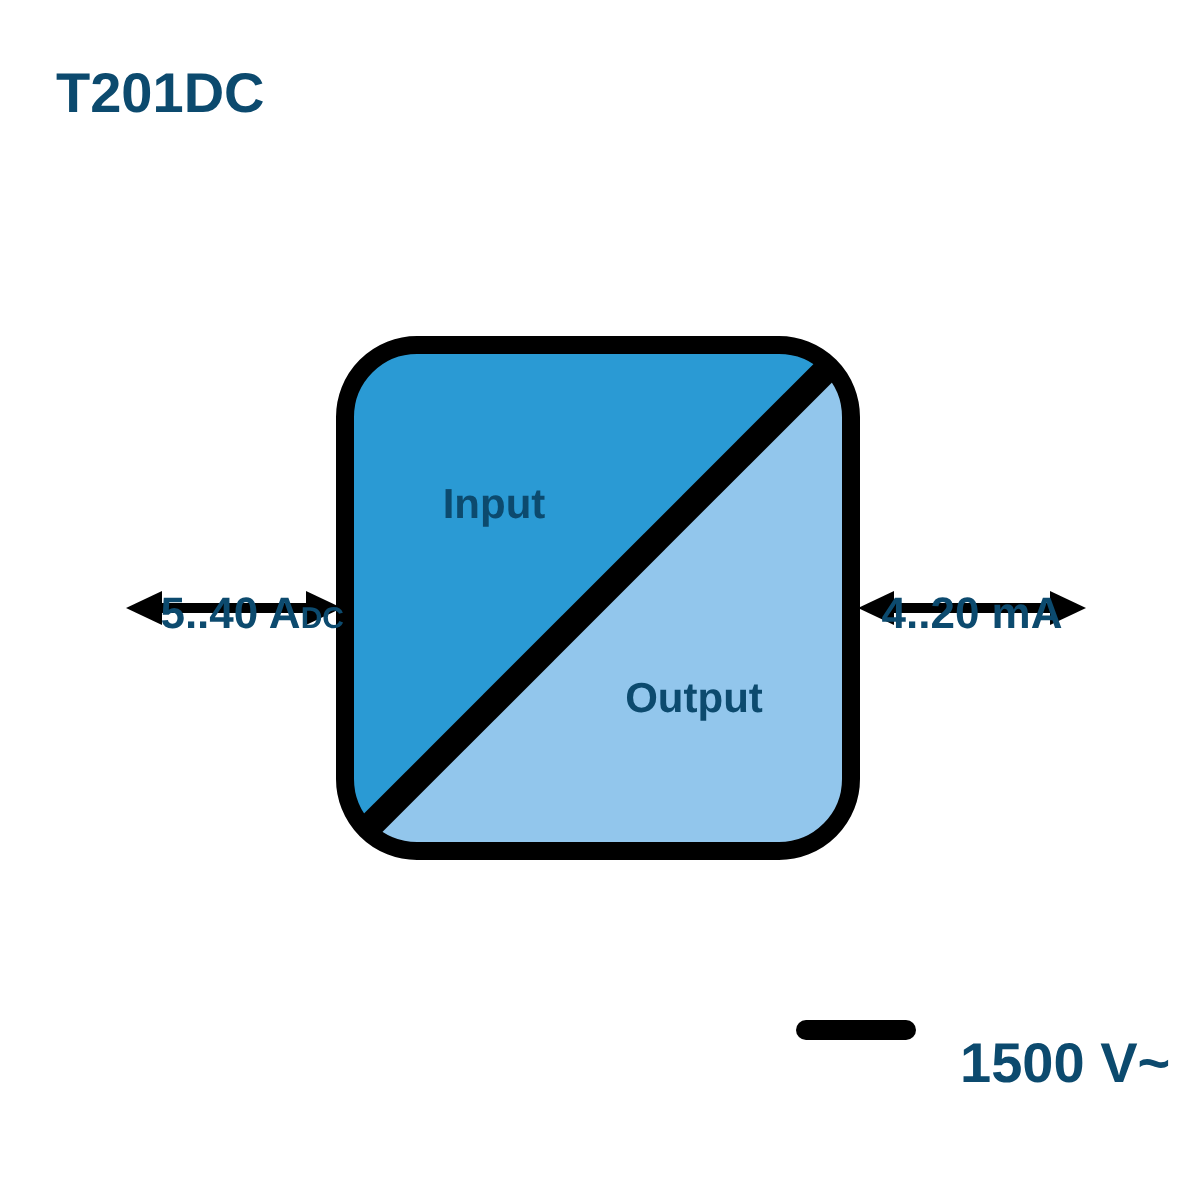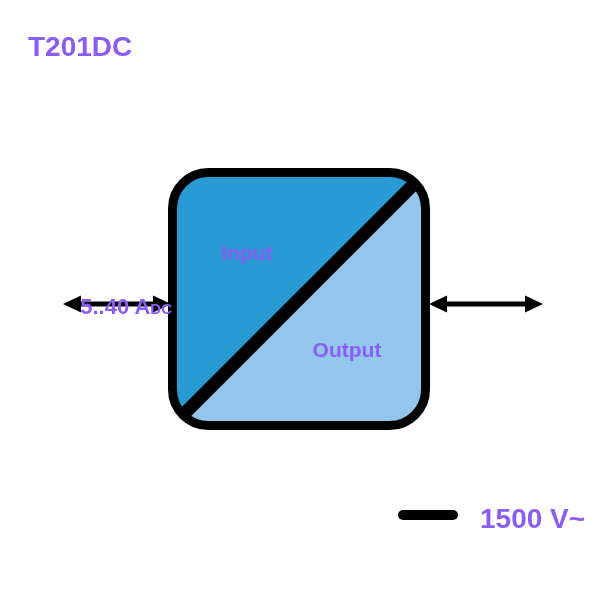--- a/index.html
+++ b/index.html
@@ -1,21 +1,21 @@
 <!DOCTYPE html>
 <html><head>
 <meta charset="utf-8">
 <style>
   html,body{margin:0;padding:0;background:#ffffff;}
   .canvas{
     position:relative;
     width:600px;height:600px;
     background:#ffffff;
     font-family:"Liberation Sans","DejaVu Sans",sans-serif;
-    color:#8b5cf6;
+    color:#0c4a6e;
     overflow:hidden;
   }
   .title{
     position:absolute;left:28px;top:32px;
     font-size:28px;font-weight:bold;line-height:30px;
     letter-spacing:0px;
   }
   .device-svg{position:absolute;left:168px;top:168px;}
   .zone-label{
     position:absolute;width:100px;text-align:center;
@@ -32,21 +32,21 @@
     margin-top:28px;
   }
   .left-range{left:60px;top:266px;width:112px;text-align:right;}
   .right-range{left:428px;top:266px;width:116px;text-align:center;}
   .range-sub{font-size:15px;font-weight:bold;}
   .isolation-bar{
     position:absolute;left:398px;top:510px;
     width:60px;height:10px;border-radius:5px;background:#000;
   }
   .isolation-label{
-    position:absolute;left:480px;top:504px;
+    position:absolute;left:480px;top:517px;
     font-size:28px;font-weight:bold;line-height:30px;white-space:nowrap;
   }
 </style>
 </head>
 <body>
 
 <div class="canvas">
 
   <div class="title">T201DC</div>
 
@@ -72,17 +72,18 @@
   </svg>
   <div class="range-label left-range">
     <span>5..40 A</span><span class="range-sub">DC</span>
   </div>
 
   <svg class="arrow-svg right-arrow" width="116" height="20" viewBox="0 0 116 20">
     <rect x="14" y="7.5" width="88" height="5" fill="#000"></rect>
     <polygon points="1,10 19,1.5 19,18.5" fill="#000"></polygon>
     <polygon points="115,10 97,1.5 97,18.5" fill="#000"></polygon>
   </svg>
+  <div class="range-label right-range">4..20 mA</div>
 
   <div class="isolation-bar"></div>
   <div class="isolation-label">1500 V~</div>
 
 </div>
 
 </body></html>

